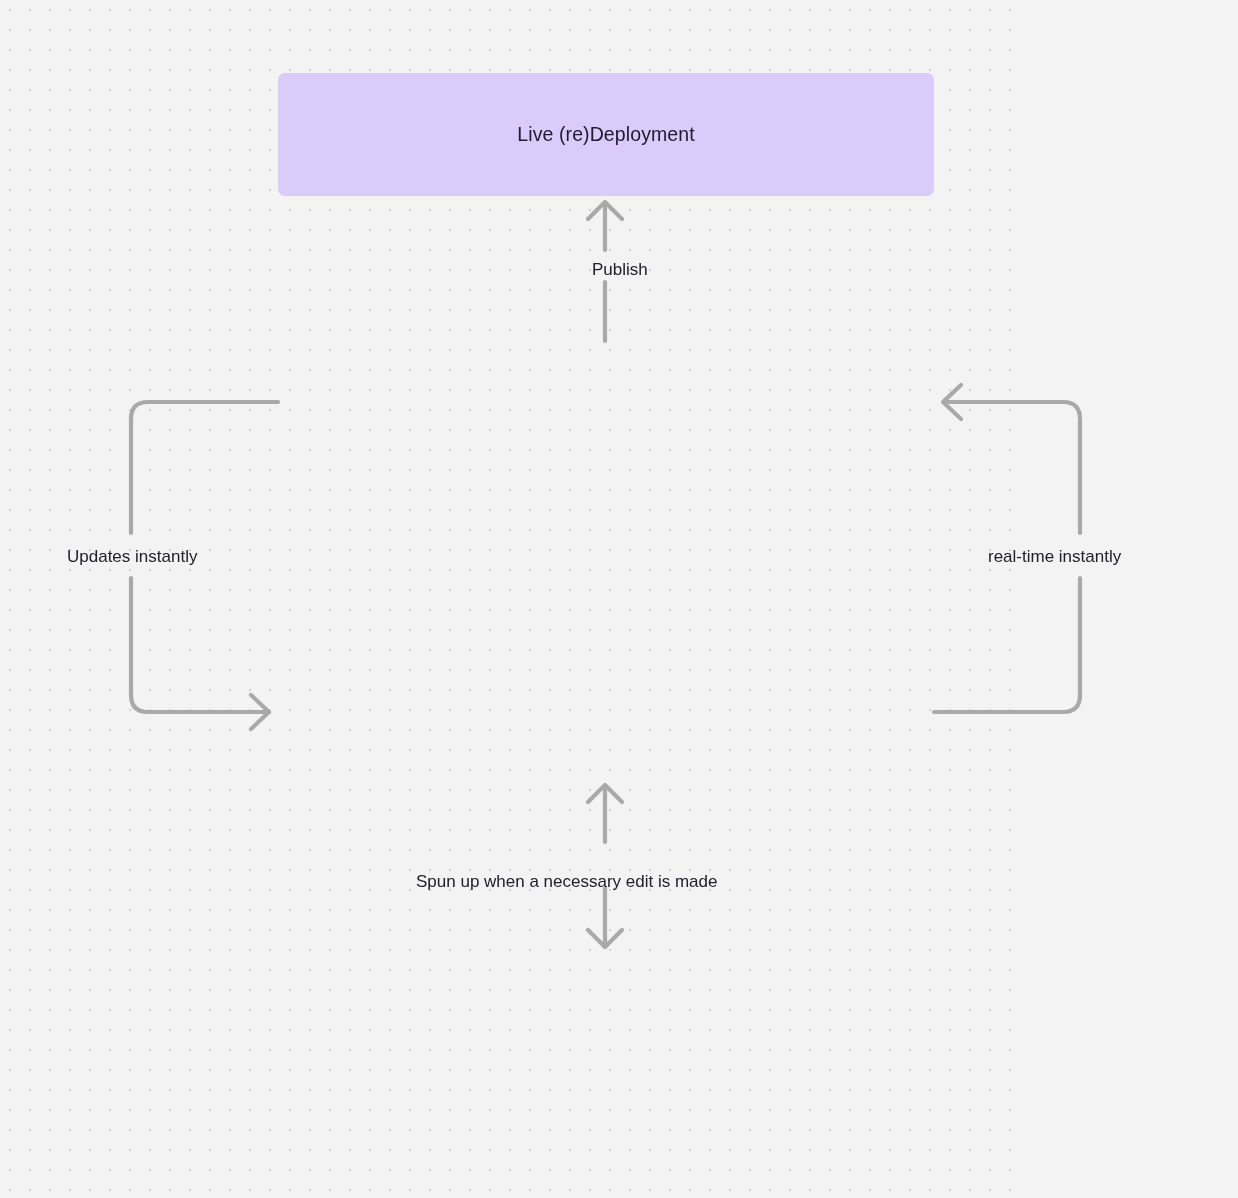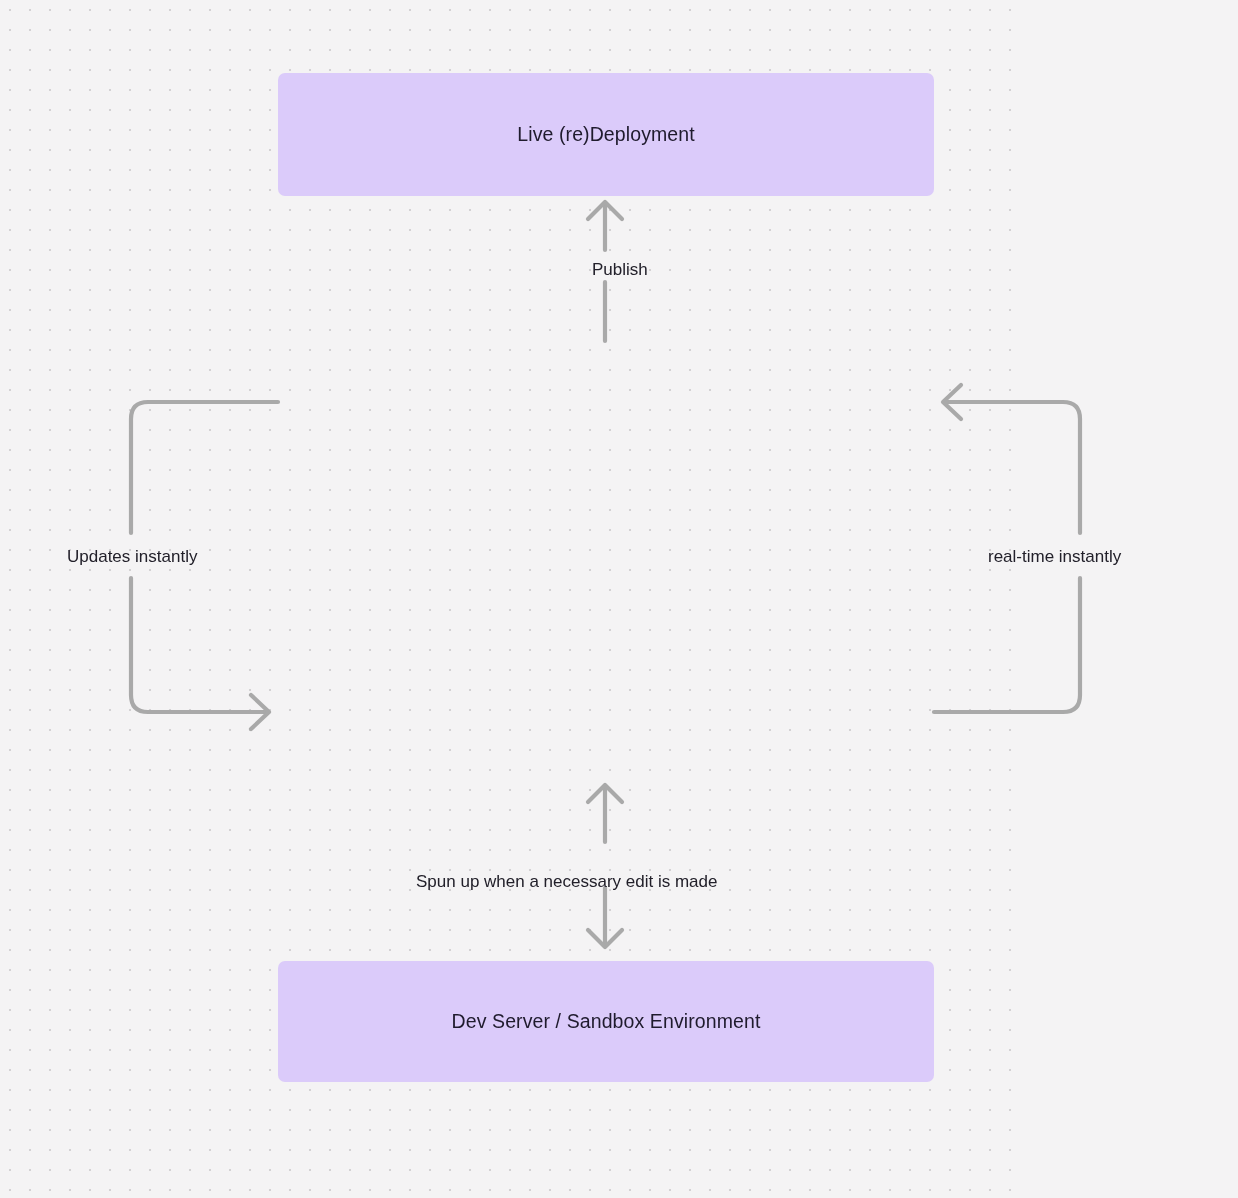--- a/index.html
+++ b/index.html
@@ -103,23 +103,20 @@
       <path d="M 588,930 L 605,947 L 622,930" fill="none" stroke="#a9a9a9" stroke-width="4.2" stroke-linecap="round" stroke-linejoin="round"></path>
     </g>
   </svg>
 
   <div class="node" id="node-live">
     <span class="node-label">Live (re)Deployment</span>
   </div>
 
 
 
-  <div class="node" id="node-dev-server">
-    <span class="node-label">Dev Server / Sandbox Environment</span>
-  </div>
 
   <div class="edge-label" id="label-publish">Publish</div>
 
   <div class="edge-label" id="label-updates">Updates instantly</div>
 
   <div class="edge-label" id="label-realtime">real-time instantly</div>
 
   <div class="edge-label" id="label-spun-up">Spun up when a necessary edit is made</div>
 
 </div>

